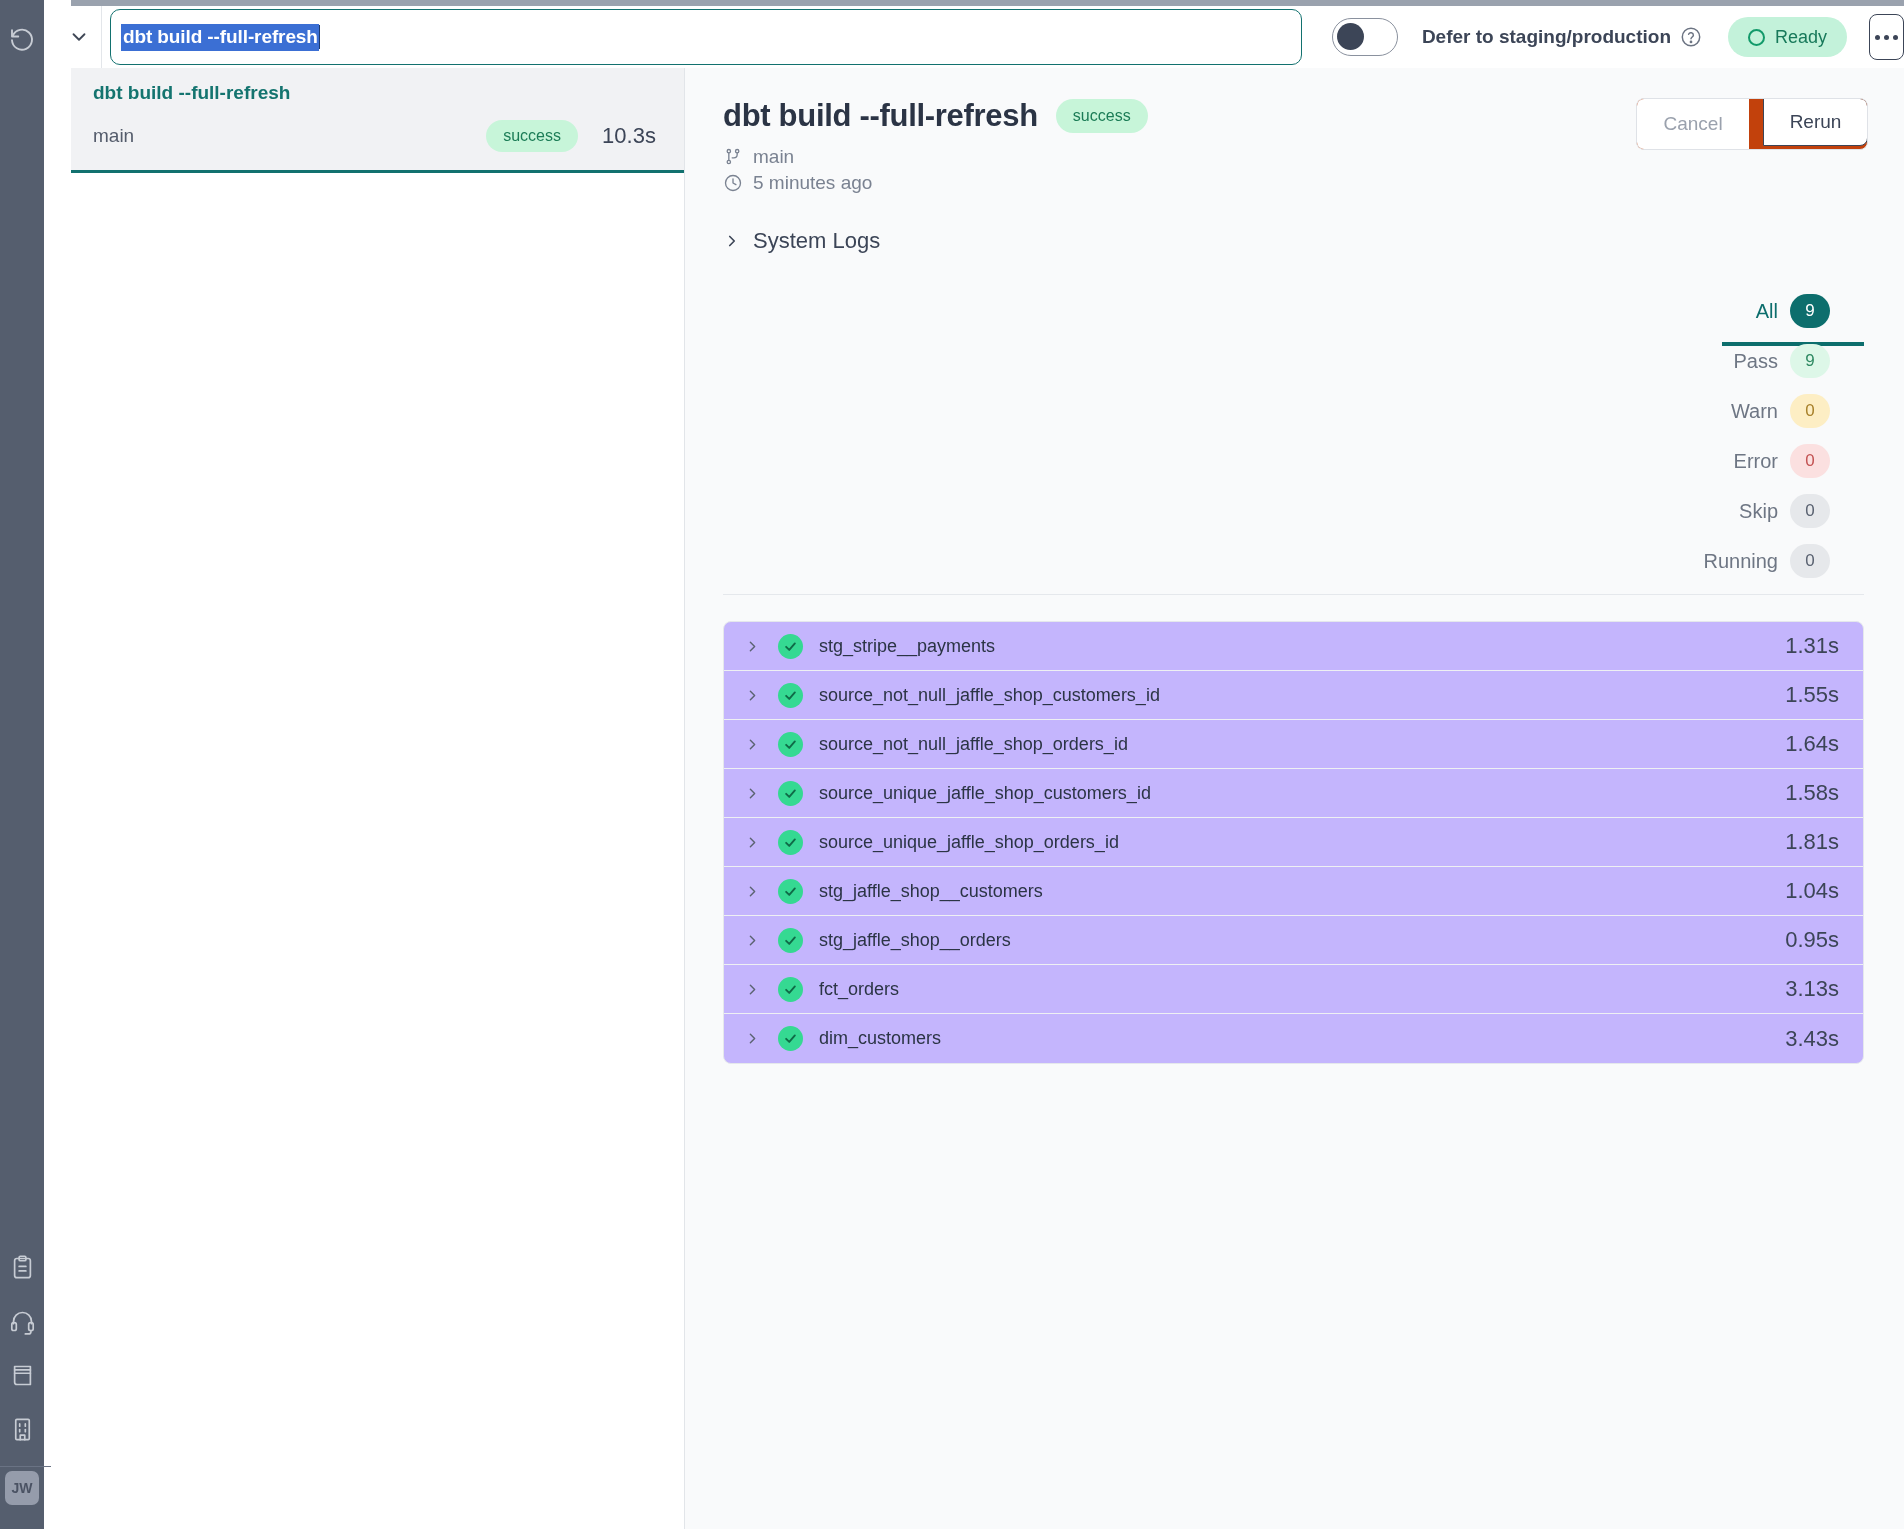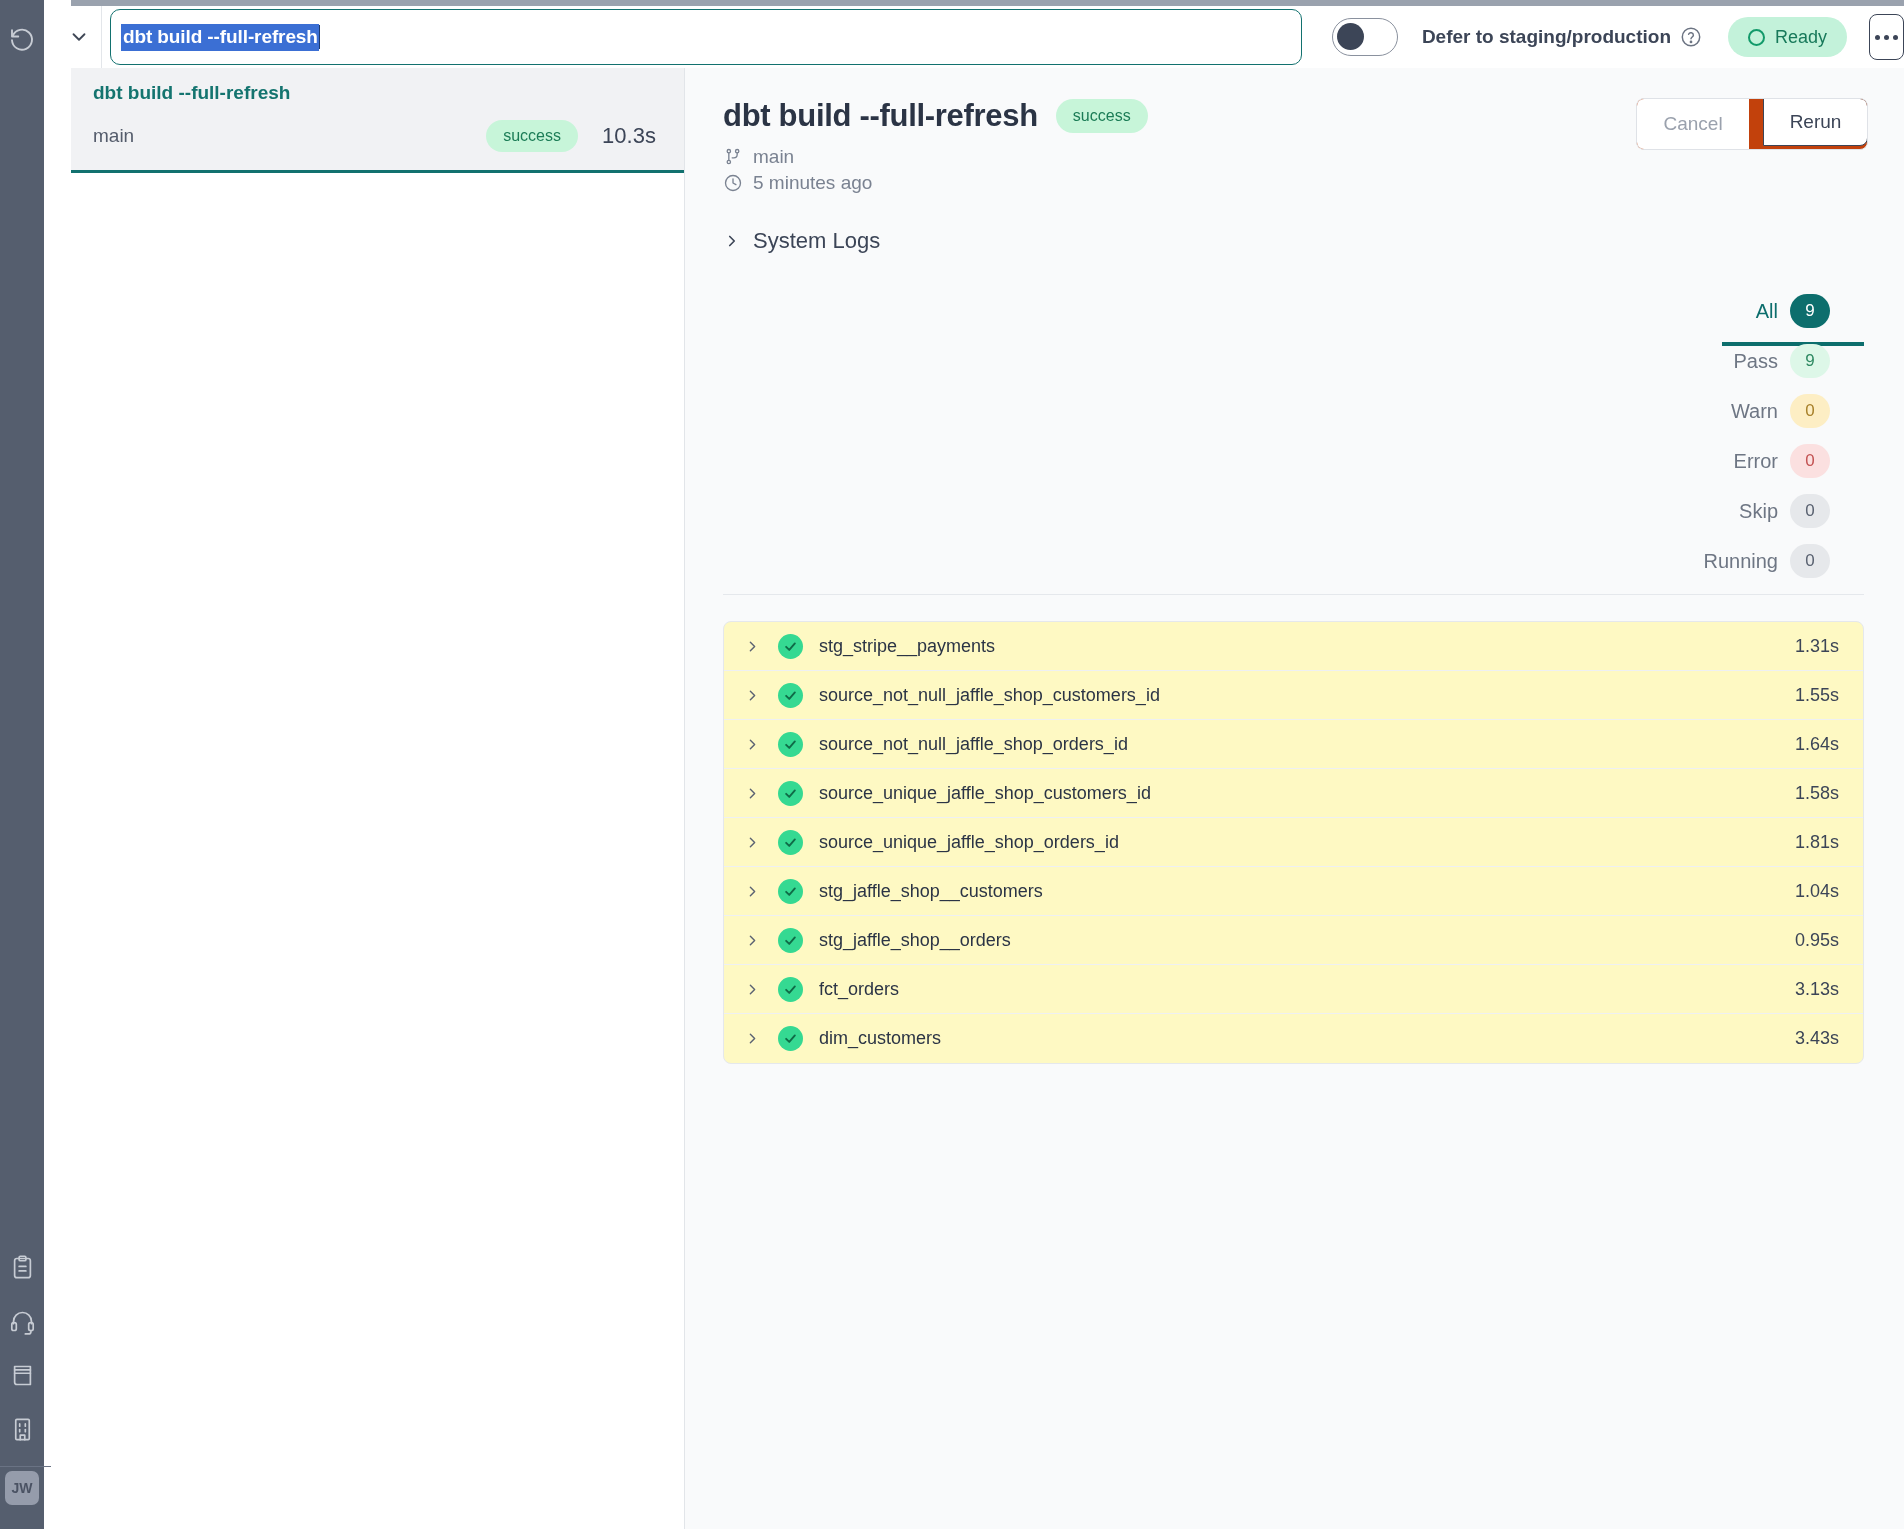--- a/index.html
+++ b/index.html
@@ -213,40 +213,40 @@
   }
   .badge.teal { background: #0d6e6d; color: #ffffff; }
   .badge.green { background: #ddf7e8; color: #2f8a63; }
   .badge.yellow { background: #fdeec4; color: #a8812b; }
   .badge.red { background: #fbe0e0; color: #c35353; }
   .badge.gray { background: #e6e8eb; color: #5a6271; }
 
   
   .results {
     margin: 26px 0 0 38px; width: 1141px;
-    background: #fef9c3;
+    background: #c4b5fd;
     border: 1px solid #e5e8ec; border-radius: 8px;
     overflow: hidden;
   }
   .res-row {
     display: flex; align-items: center;
     height: 49px; padding: 0 24px 0 20px;
     border-bottom: 1px solid #eef0f3;
   }
   .res-row:last-child { border-bottom: none; }
   .res-chev { width: 34px; color: #5b6personally; }
   .res-chev { width: 34px; color: #5b6372; display: flex; align-items: center; }
   .res-check {
     width: 25px; height: 25px; border-radius: 50%;
     background: #35d992; margin-right: 16px;
     display: flex; align-items: center; justify-content: center;
     flex: 0 0 auto;
   }
   .res-name { font-size: 18px; color: #2b3445; flex: 1; }
-  .res-dur { font-size: 18px; color: #3c4557; margin-left: 34px; }
+  .res-dur { font-size: 22px; color: #3c4557; margin-left: 34px; }
 </style>
 </head>
 <body>
 
 <div id="app">
 
   <div class="top-sliver"></div>
   <div class="top-sliver-white"></div>
 
   <div class="rail">

